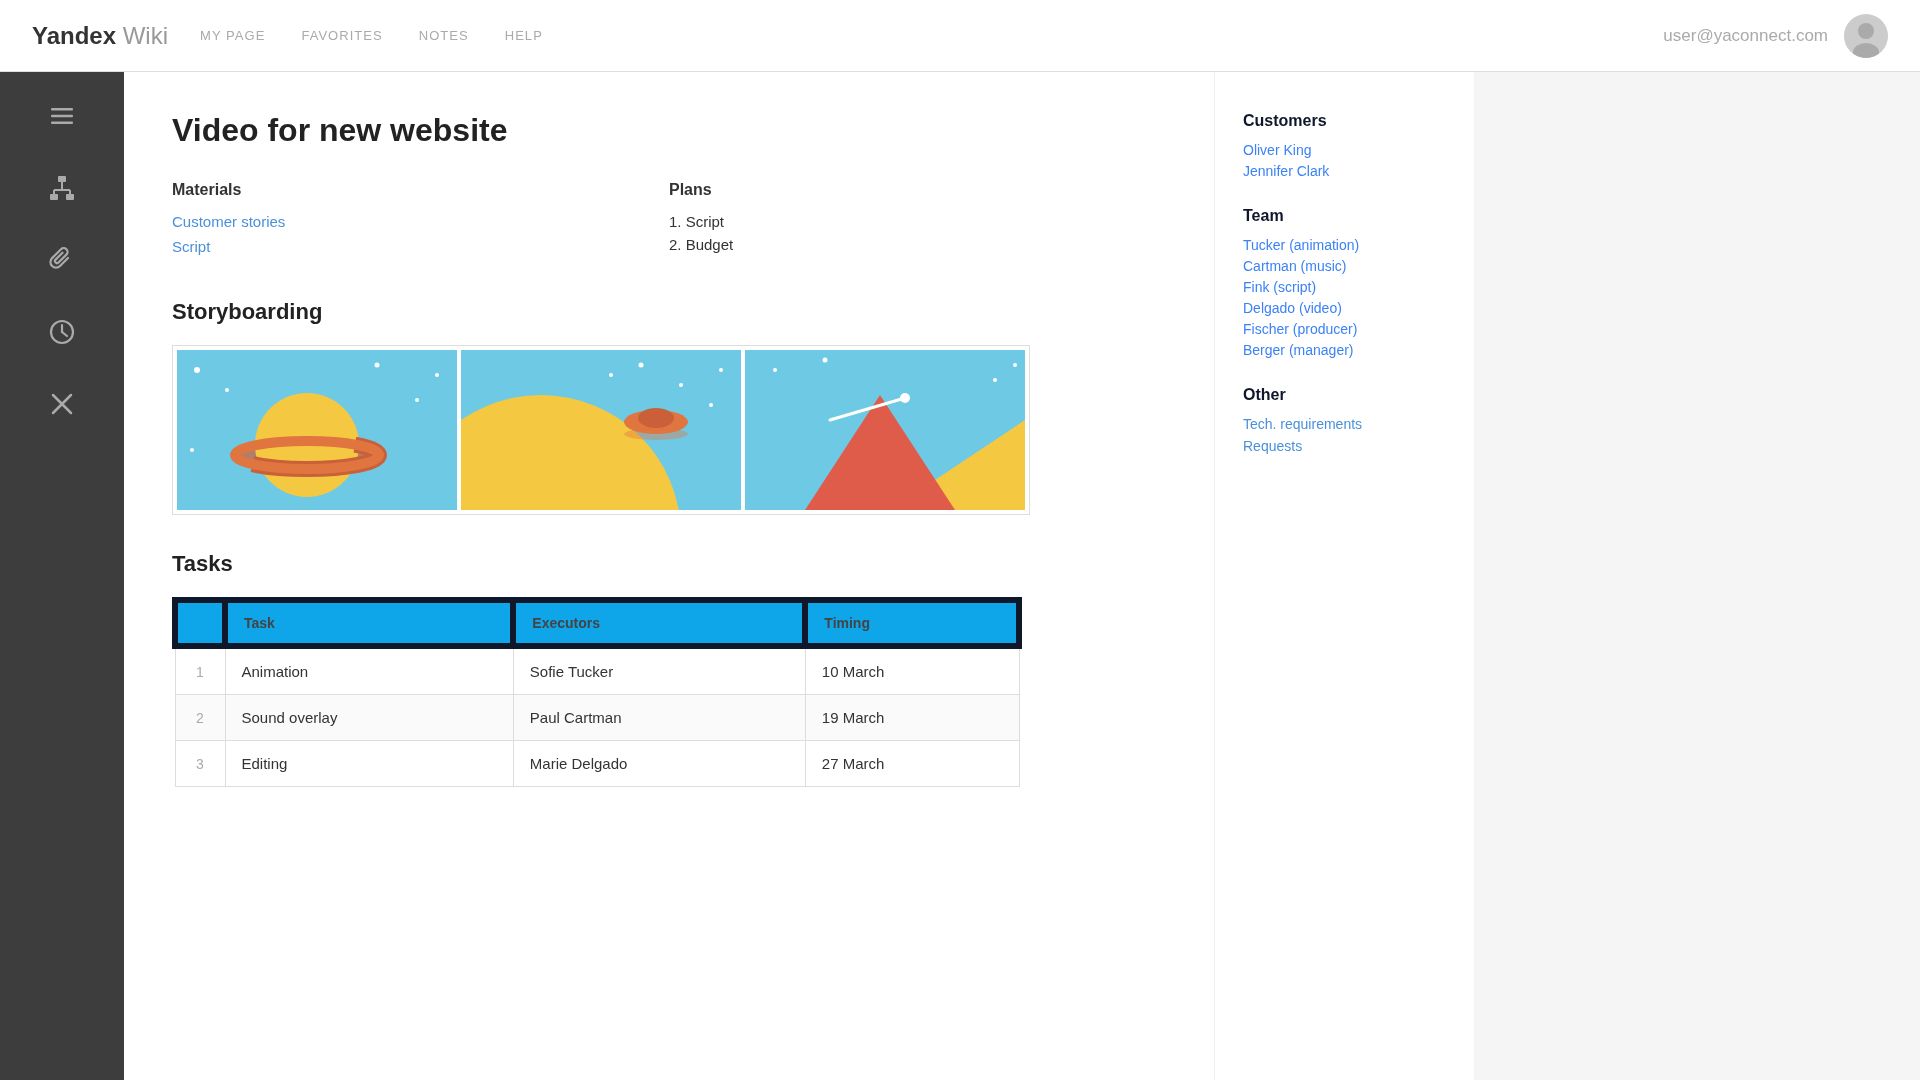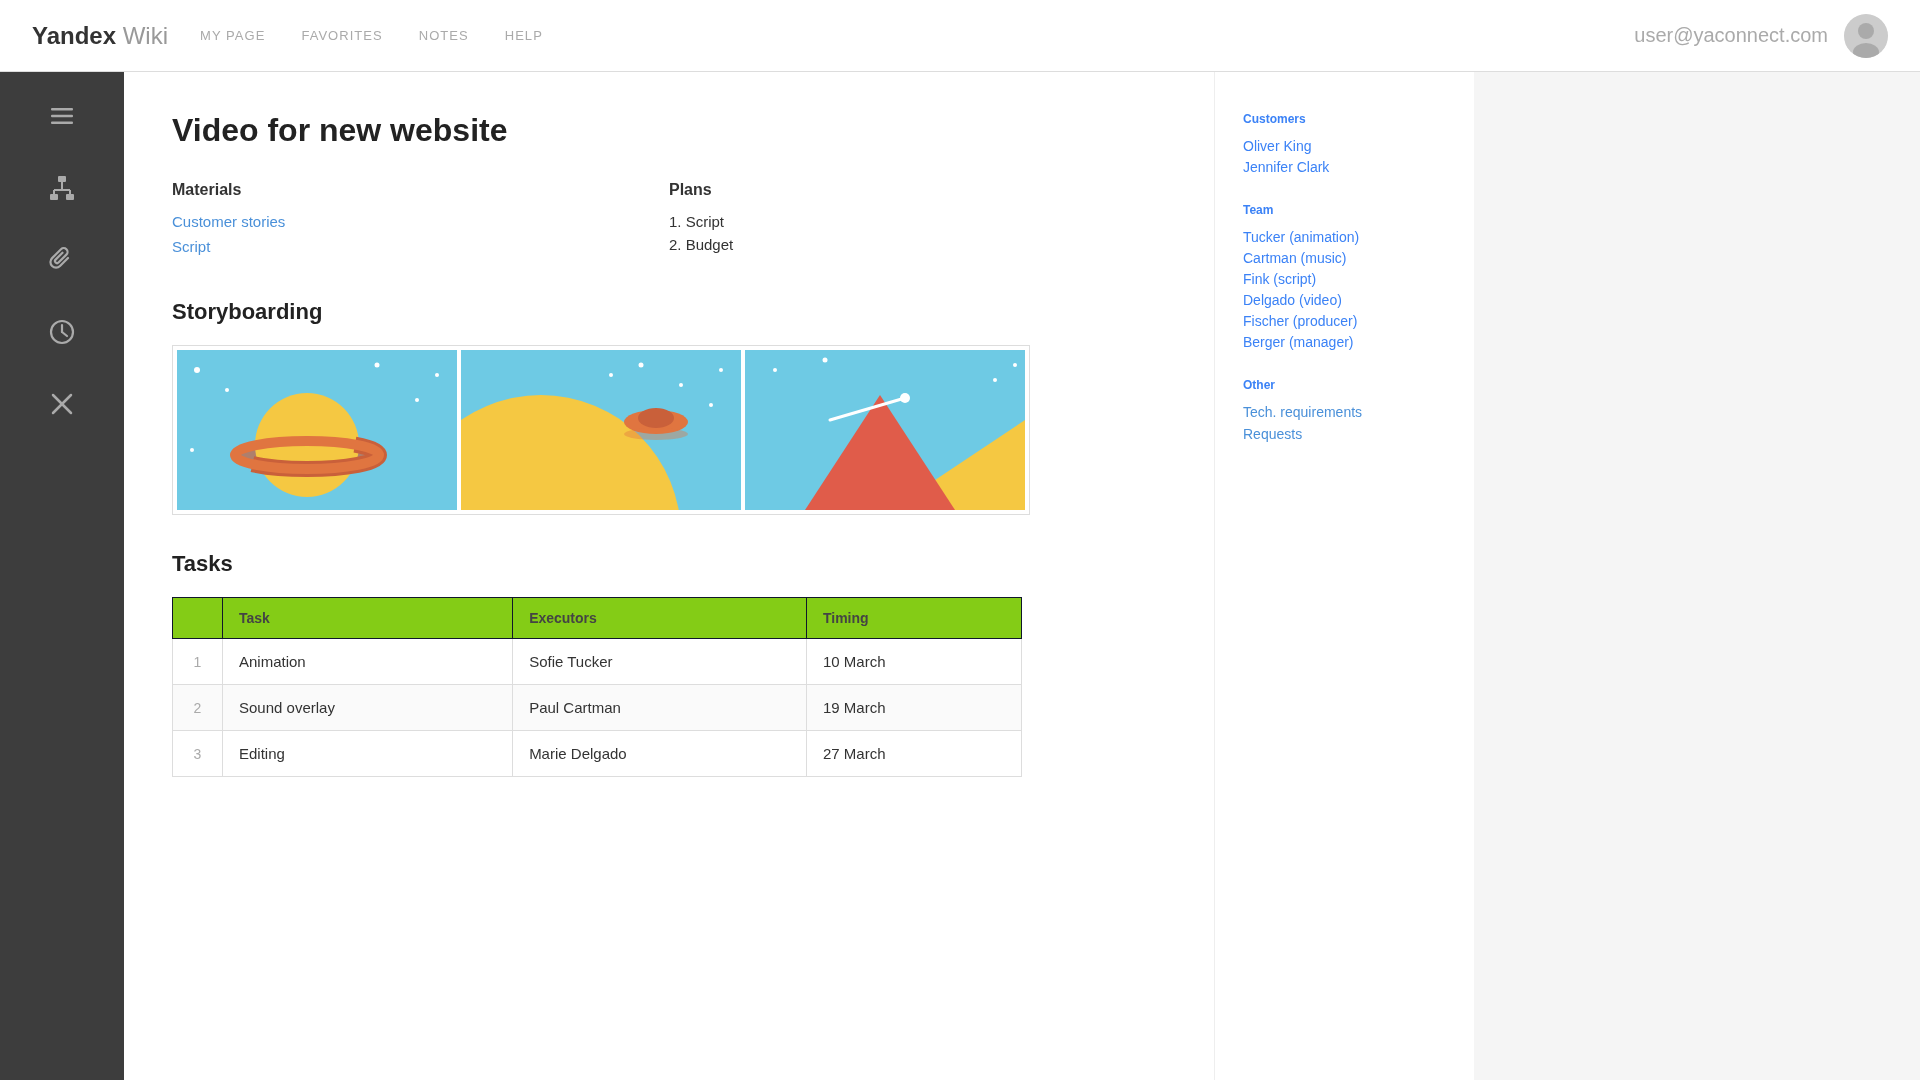--- a/index.html
+++ b/index.html
@@ -31,21 +31,21 @@
       text-decoration: none;
       text-transform: uppercase;
       cursor: pointer;
     }
     .nav-right {
       margin-left: auto;
       display: flex;
       align-items: center;
       gap: 16px;
     }
-    .user-email { color: #aaa; font-size: 20px; }
+    .user-email { color: #aaa; font-size: 17px; }
     .avatar {
       width: 44px; height: 44px;
       border-radius: 50%;
       background: #ddd;
       display: flex; align-items: center; justify-content: center;
       overflow: hidden;
     }
     .avatar svg { width: 44px; height: 44px; }
 
     
@@ -155,27 +155,27 @@
     .frame3 { }
 
     
     .tasks-title { margin-bottom: 20px; }
     .tasks-table {
       width: 850px;
       border-collapse: collapse;
       border: 1px solid #ddd;
     }
     .tasks-table th {
-      background: #84cc16;
+      background: #0ea5e9;
       font-size: 14px;
       font-weight: 600;
       color: #444;
       padding: 12px 16px;
       text-align: left;
-      border: 1px solid #0f172a;
+      border: 6px solid #0f172a;
     }
     .tasks-table td {
       padding: 14px 16px;
       font-size: 15px;
       color: #333;
       border: 1px solid #ddd;
     }
     .tasks-table .row-num {
       color: #aaa;
       font-size: 14px;
@@ -187,23 +187,23 @@
     
     .right-sidebar {
       width: 260px;
       background: #fff;
       padding: 40px 28px;
       border-left: 1px solid #eee;
       flex-shrink: 0;
       overflow-y: auto;
     }
     .right-sidebar h3 {
-      font-size: 12px;
+      font-size: 16px;
       font-weight: 600;
-      color: #3b82f6;
+      color: #0f172a;
       margin-bottom: 12px;
     }
     .right-sidebar .person {
       font-size: 14px;
       color: #3b82f6;
       margin-bottom: 5px;
     }
     .right-sidebar .section { margin-bottom: 28px; }
     .right-sidebar .link {
       display: block;

